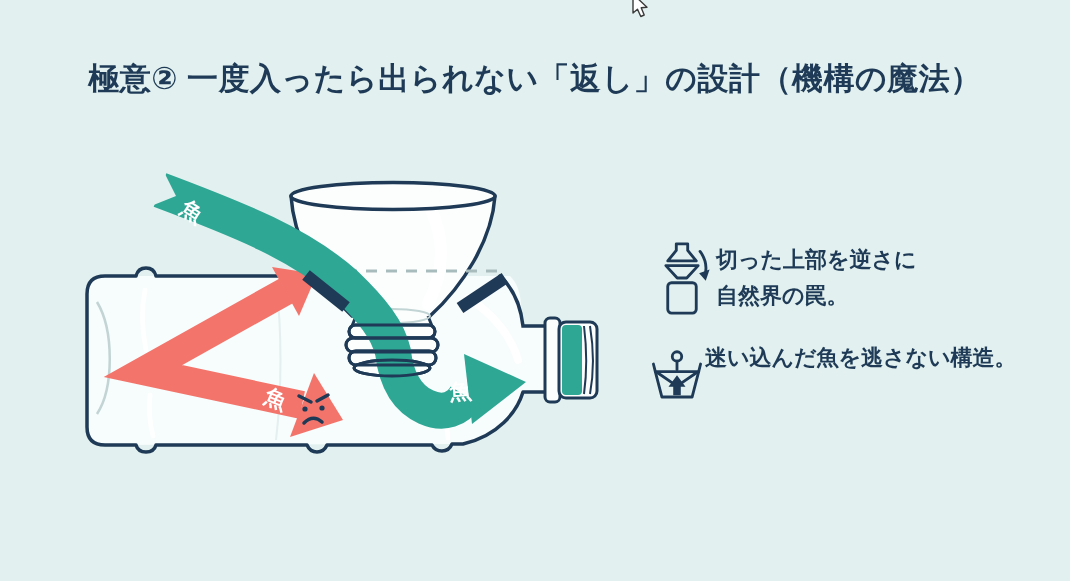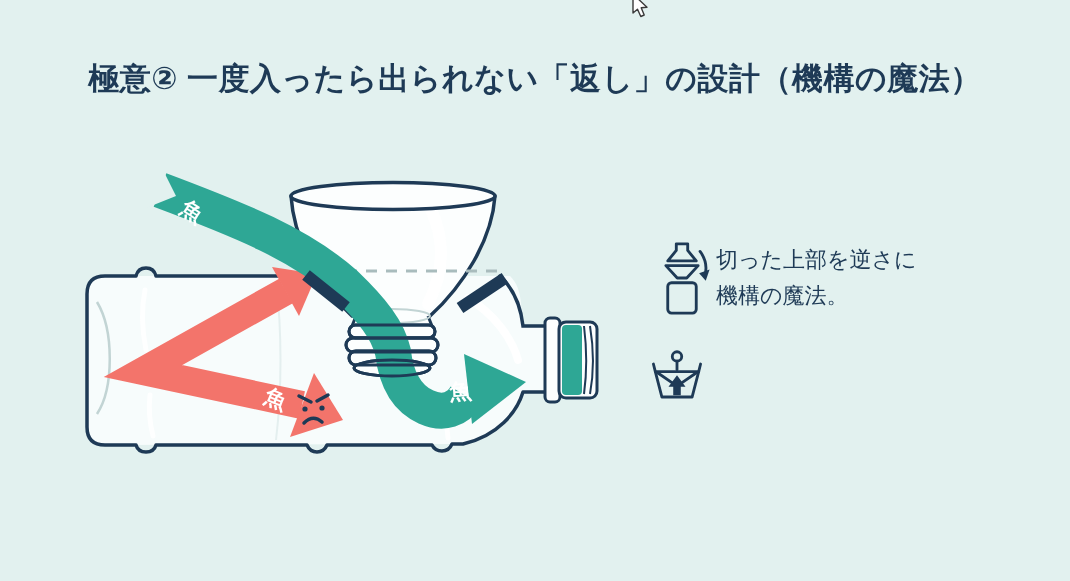--- a/index.html
+++ b/index.html
@@ -18,21 +18,21 @@
   }
   .stage{position:absolute;inset:0}
   
   .s-navy{stroke:var(--navy)} .s-gray{stroke:var(--shade_gray)} .s-dash{stroke:var(--dash_gray)}
   .f-navy{fill:var(--navy)} .f-teal{fill:var(--teal)} .f-red{fill:var(--red)}
   .f-bottle{fill:var(--bottle_fill)} .f-funnel{fill:var(--funnel_fill)} .f-bg{fill:var(--background)}
   .nf{fill:none}
   .fish-label{font-family:"Liberation Sans","DejaVu Sans",sans-serif;font-size:22px;font-weight:700;fill:#ffffff}
   
   .ann-icon{position:absolute}
-  .ann-text{position:absolute;font-size:22px;font-weight:400;line-height:36px;color:var(--navy);white-space:nowrap}
+  .ann-text{position:absolute;font-size:22px;font-weight:700;line-height:36px;color:var(--navy);white-space:nowrap}
   .ico{stroke:var(--navy);fill:none;stroke-width:3;stroke-linecap:round;stroke-linejoin:round}
 </style>
 </head>
 <body>
 
 <h1 class="title">極意② 一度入ったら出られない「返し」の設計（機構の魔法）</h1>
 
 <svg class="stage" viewBox="0 0 1070 581" aria-hidden="true">
 
   <g>
@@ -122,28 +122,29 @@
 <div>
   <svg class="ann-icon" style="left:652px;top:240px" width="60" height="76" viewBox="0 0 60 80" aria-hidden="true">
     <path class="ico" d="M24,4 h12 v7 l9,11 h-30 l9,-11 z"></path>
     <path class="ico" d="M13,27 h34 l-12,13 h-10 z"></path>
     <rect class="ico" x="15" y="45" width="30" height="32" rx="4"></rect>
     <path class="ico" d="M49,12 q9,12 5,26"></path>
     <polygon class="f-navy" points="48,35 55,43 59,31"></polygon>
   </svg>
   <div class="ann-text" style="left:716px;top:242px">
     <div>切った上部を逆さに</div>
-    <div>機構の魔法。</div>
+    <div>自然界の罠。</div>
   </div>
 </div>
 
 <div>
   <svg class="ann-icon" style="left:648px;top:348px" width="58" height="66" viewBox="0 0 60 70" aria-hidden="true">
     <circle class="ico" cx="30" cy="9" r="5"></circle>
     <path class="ico" d="M30,14 L30,23"></path>
     <path class="ico" stroke-width="3.5" d="M7,25 L53,25 L46,52 L14,52 Z"></path>
     <path class="ico" stroke-width="4" d="M9,26 L25,37 M51,26 L35,37"></path>
     <path class="ico" d="M7,25 L5,17 M53,25 L55,17"></path>
     <polygon class="f-navy" points="30,29 39,41 34,41 34,50 26,50 26,41 21,41"></polygon>
   </svg>
   <div class="ann-text" style="left:705px;top:340px">
+    <div>迷い込んだ魚を逃さない構造。</div>
   </div>
 </div>
 
 </body></html>

